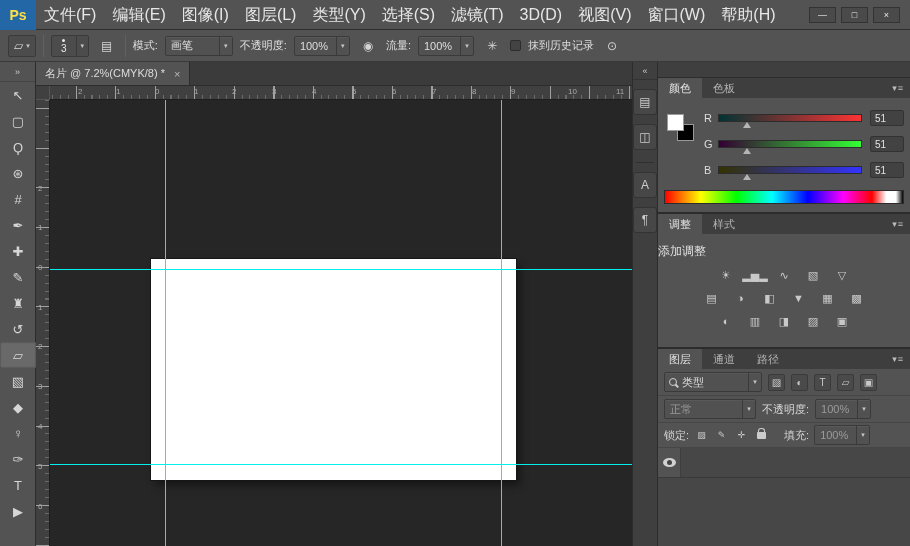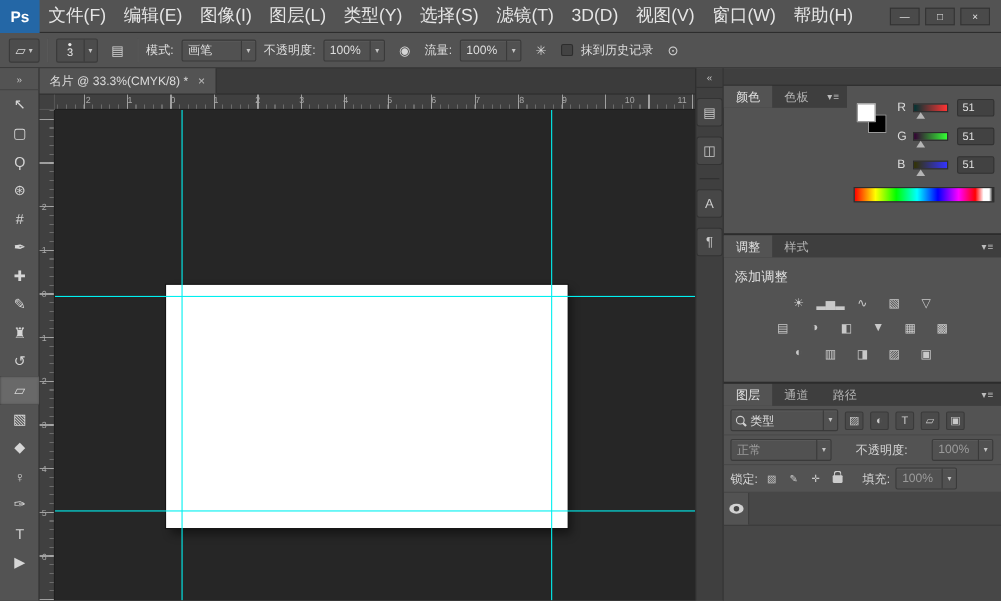--- a/index.html
+++ b/index.html
@@ -1,21 +1,21 @@
 <!DOCTYPE html>
 <html style="--guide: #00f0f0; --selectedLayer: #50718c; --logoBg: #2467a6; --canvasBg: #262626;"><head>
 <meta charset="utf-8">
 <style>
   *{margin:0;padding:0;box-sizing:border-box;font-family:"Liberation Sans","DejaVu Sans",sans-serif}
   html,body{width:910px;height:546px;overflow:hidden;background:#535353;color:#d8d8d8;position:relative}
   #app{position:absolute;inset:0}
 
   
   #menubar{position:absolute;left:0;top:0;width:910px;height:30px;background:#535353;border-bottom:1px solid #2d2d2d;display:flex;align-items:center}
-  #ps-logo{width:36px;height:30px;background:var(--logoBg,#2467a6);color:#ffffff;font-weight:bold;font-size:14px;display:flex;align-items:center;justify-content:center;flex:0 0 auto}
+  #ps-logo{width:36px;height:30px;background:var(--logoBg,#2467a6);color:#fde047;font-weight:bold;font-size:14px;display:flex;align-items:center;justify-content:center;flex:0 0 auto}
   .menu-item{font-size:16px;color:#e6e6e6;padding:0 8px;line-height:30px;white-space:nowrap}
   #window-controls{margin-left:auto;display:flex;gap:5px;padding-right:10px}
   .win-btn{width:27px;height:16px;background:#4a4a4a;border:1px solid #333;display:flex;align-items:center;justify-content:center;font-size:9px;color:#e8e8e8}
 
   
   #optionsbar{position:absolute;left:0;top:30px;width:910px;height:32px;background:#535353;border-bottom:1px solid #393939;display:flex;align-items:center;gap:7px;padding:0 8px;font-size:12px}
   .opt-sep{width:1px;height:22px;background:#3e3e3e;border-right:1px solid #616161}
   .opt-label{font-size:11px;color:#dedede;white-space:nowrap}
   .icon-btn{min-width:22px;height:21px;display:flex;align-items:center;justify-content:center;font-size:12px;color:#d4d4d4}
   .tool-preset{display:flex;align-items:center;gap:3px;height:22px;padding:0 5px;background:#4c4c4c;border:1px solid #3a3a3a;border-radius:2px}
@@ -66,50 +66,50 @@
   
   #panels{position:absolute;left:658px;top:62px;width:252px;bottom:0;background:#535353;display:flex;flex-direction:column}
   .dock-top{height:16px;background:#3f3f3f;border-bottom:1px solid #2c2c2c}
   .gap{height:2px;background:#2c2c2c}
   .panel-tabs{height:20px;background:#3e3e3e;display:flex;align-items:stretch}
   .panel-tab{padding:0 11px;font-size:11px;display:flex;align-items:center;color:#b3b3b3;white-space:nowrap}
   .panel-tab.active{background:#535353;color:#e2e2e2}
   .panel-menu{margin-left:auto;display:flex;align-items:center;padding:0 6px;color:#bdbdbd;font-size:9px;letter-spacing:1px}
 
   
-  #color-panel{height:134px;display:flex;flex-direction:row}
+  #color-panel{height:134px;display:flex;flex-direction:column}
   .color-body{position:relative;flex:1;padding-top:12px}
   #swatches{position:absolute;left:9px;top:16px;width:30px;height:30px}
   .sw-back{position:absolute;left:10px;top:10px;width:17px;height:17px;background:#000;border:1px solid #9a9a9a}
   .sw-front{position:absolute;left:0;top:0;width:17px;height:17px;background:#fff;border:1px solid #9a9a9a;z-index:2}
   .chan-rows{margin-left:46px;margin-right:6px;display:flex;flex-direction:column;gap:10px}
   .chan-row{display:flex;align-items:center;height:16px}
   .chan-label{width:12px;font-size:11px;color:#dcdcdc}
   .slider{position:relative;flex:1;height:8px;border:1px solid #2c2c2c;margin:0 8px 0 2px}
   .slider.r{background:linear-gradient(to right,rgb(0,51,51),rgb(255,51,51))}
   .slider.g{background:linear-gradient(to right,rgb(51,0,51),rgb(51,255,51))}
   .slider.b{background:linear-gradient(to right,rgb(51,51,0),rgb(51,51,255))}
   .thumb{position:absolute;left:20%;top:7px;width:0;height:0;border-left:4px solid transparent;border-right:4px solid transparent;border-bottom:6px solid #b5b5b5;transform:translateX(-4px)}
   .valbox{width:34px;height:16px;background:#424242;border:1px solid #323232;border-radius:2px;font-size:10px;color:#e2e2e2;display:flex;align-items:center;padding:0 4px}
   #spectrum{margin:12px 6px 0 6px;height:14px;border:1px solid #2c2c2c;
     background:linear-gradient(to right,#ff0000 0%,#ffff00 15%,#00ff00 30%,#00ffff 45%,#0000ff 60%,#ff00ff 75%,#ff0000 87%,#ffffff 93%,#ffffff 97%,#000000 100%)}
 
   
   #adjust-panel{height:133px;display:flex;flex-direction:column}
-  .adj-heading{font-size:12px;color:#e0e0e0;margin:9px 0 7px 10px}
+  .adj-heading{font-size:12px;color:#e0e0e0;margin:9px 0 7px 0}
   .adj-row{display:flex;justify-content:center;gap:7px;margin-bottom:7px}
   .adj-icon{width:22px;height:16px;display:flex;align-items:center;justify-content:center;font-size:11px;color:#c9c9c9}
 
   
   #layers-panel{flex:1;display:flex;flex-direction:column;min-height:0}
   .lp-row{display:flex;align-items:center;padding:0 6px;background:#535353;border-bottom:1px solid #464646}
   .filter-row{height:27px;gap:6px}
   .filter-dd{width:98px}
   .mini-icon{width:17px;height:17px;display:flex;align-items:center;justify-content:center;font-size:10px;color:#c9c9c9;background:#4a4a4a;border:1px solid #3a3a3a;border-radius:2px}
-  .blend-row{height:27px;gap:22px}
+  .blend-row{height:27px;gap:6px}
   .lock-row{height:25px;gap:5px}
   .small-label{font-size:11px;color:#d6d6d6;white-space:nowrap}
   .lock-mini{width:15px;height:15px;display:flex;align-items:center;justify-content:center;font-size:9px;color:#c9c9c9}
   .layers-list{flex:1;background:#474747;overflow:hidden}
   .layer-row{height:30px;display:flex;align-items:stretch;border-bottom:1px solid #3a3a3a}
   .eye-cell{width:23px;display:flex;align-items:center;justify-content:center;background:#535353;border-right:1px solid #3e3e3e}
   .layer-main{flex:1;display:flex;align-items:center;gap:7px;padding:0 8px 0 6px}
   .layer-row.selected .layer-main{background:var(--selectedLayer,#50718c)}
   .layer-thumb{width:36px;height:24px;background:#fff;border:1px solid #222;box-shadow:0 0 0 1px #777}
   .layer-name{font-size:11px;color:#f2f2f2;font-style:italic}
@@ -234,21 +234,21 @@
         <span>T</span>
       </div>
     <div class="tool">
         <span>▶</span>
       </div>
   </div>
 
   <div id="doc-area">
     <div id="tabbar">
       <div id="doc-tab">
-        <span>名片 @ 33.3%(CMYK/8) *</span>
+        <span>名片 @ 7.2%(CMYK/8) *</span>
         <span class="tab-close">×</span>
       </div>
     </div>
     <div id="viewport">
       <div id="ruler-corner"></div>
       <div id="ruler-h">
         <span class="rn-h" style="left:28px">2</span>
         <span class="rn-h" style="left:66px">1</span>
         <span class="rn-h" style="left:105px">0</span>
         <span class="rn-h" style="left:144px">1</span>

